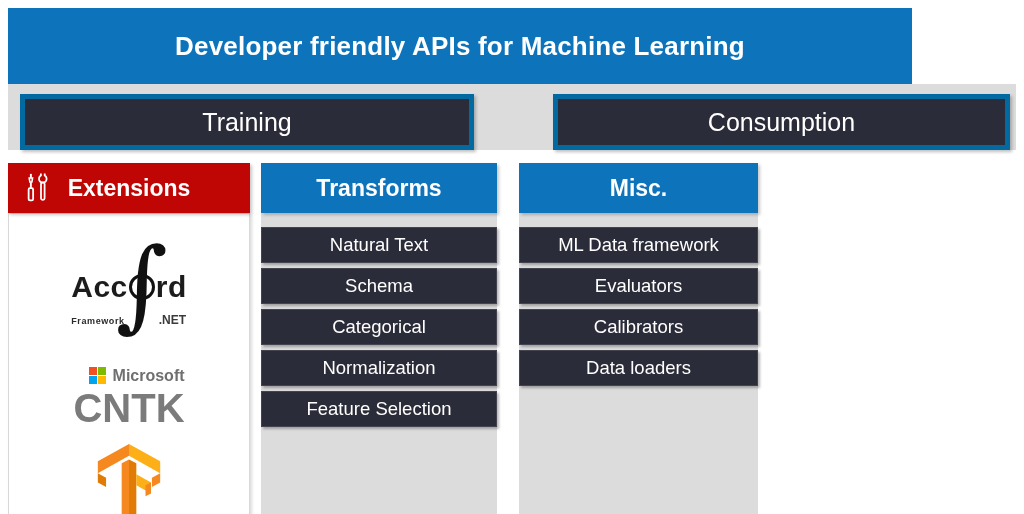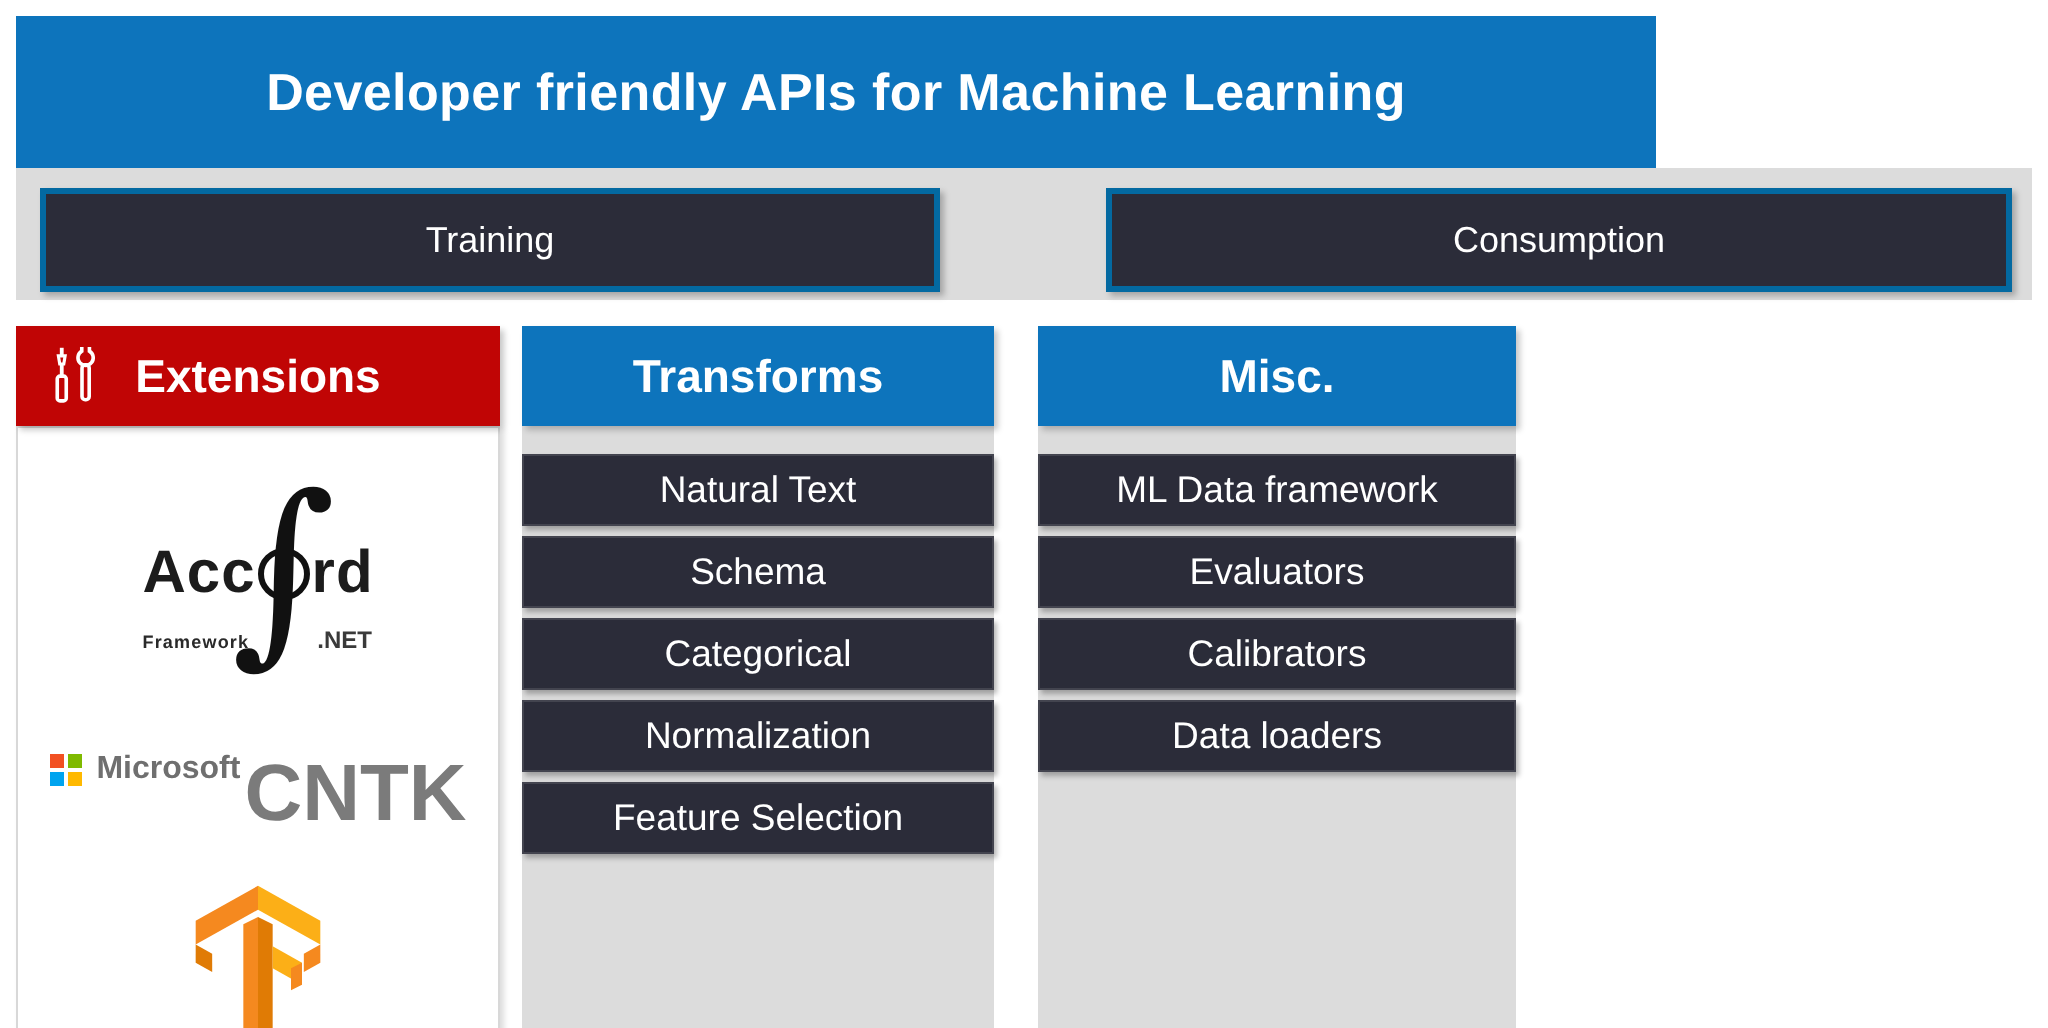--- a/index.html
+++ b/index.html
@@ -1,29 +1,29 @@
 <!DOCTYPE html>
 <html style="--banner-blue: #0d74bc; --header-red: #c00505; --tile-dark: #2b2c39; --panel-gray: #dcdcdc; --ms-red: #f25022; --ms-green: #7fba00; --ms-blue: #00a4ef; --ms-yellow: #ffb900; --tf-light: #fcaf17; --tf-mid: #f5891f; --tf-dark: #e07b05;"><head>
 <meta charset="utf-8">
 <style>
   html,body{margin:0;padding:0;background:#fff;}
   #page{position:relative;width:1024px;height:514px;background:#fff;overflow:hidden;
         font-family:"Liberation Sans",sans-serif;}
 
   
-  .banner{position:absolute;left:8px;top:8px;width:820px;height:76px;
+  .banner{position:absolute;left:8px;top:8px;width:904px;height:76px;
           background:var(--banner-blue);display:flex;align-items:center;justify-content:center;}
   .banner-title{color:#fff;font-size:26px;font-weight:bold;letter-spacing:.2px;}
 
   
   .phase-strip{position:absolute;left:8px;top:84px;width:1008px;height:66px;background:var(--panel-gray);}
   .phase-btn{position:absolute;top:10px;height:46px;background:var(--tile-dark);
-             border:3px solid #0369a1;box-shadow:2px 2px 3px rgba(0,0,0,.25);
+             border:5px solid #0369a1;box-shadow:2px 2px 3px rgba(0,0,0,.25);
              display:flex;align-items:center;justify-content:center;
-             color:#fff;font-size:18px;font-weight:300;}
+             color:#fff;font-size:25px;font-weight:300;}
   .phase-btn.training{left:12px;width:444px;}
   .phase-btn.consumption{left:545px;width:447px;}
 
   
   .columns{position:absolute;left:8px;top:163px;width:1010px;height:388px;display:flex;}
   .col{position:relative;display:flex;flex-direction:column;}
   .col.extensions{width:242px;margin-right:11px;}
   .col.transforms{width:236px;margin-right:22px;}
   .col.learners{width:238px;margin-right:20px;}
   .col.misc{width:239px;}
@@ -61,21 +61,21 @@
   .int-glyph{position:absolute;left:50%;top:50%;transform:translate(-50%,-52%);
              font-family:"DejaVu Serif","DejaVu Sans",serif;font-size:100px;line-height:1;
              color:#111;z-index:1;}
   .int-ring{position:absolute;left:50%;top:50%;transform:translate(-50%,-50%);
             width:20px;height:20px;border:3.5px solid #111;border-radius:50%;}
   .accord-row2{display:flex;align-items:baseline;gap:34px;margin-top:4px;}
   .accord-sub-left{font-size:9px;font-weight:bold;color:#2a2a2a;letter-spacing:.6px;}
   .accord-sub-right{font-size:12px;font-weight:800;color:#3a3a3a;}
 
   
-  .cntk{display:flex;align-items:flex-start;gap:2px;}
+  .cntk{display:flex;flex-direction:column;align-items:flex-end;gap:2px;}
   .ms-row{display:flex;align-items:center;gap:7px;}
   .ms-logo{display:grid;grid-template-columns:repeat(2,7.5px);grid-auto-rows:7.5px;gap:1.5px;}
   .ms-sq.r{background:var(--ms-red);} .ms-sq.g{background:var(--ms-green);}
   .ms-sq.b{background:var(--ms-blue);} .ms-sq.y{background:var(--ms-yellow);}
   .ms-name{font-size:16px;font-weight:600;color:#6f6f6f;}
   .cntk-word{font-size:40px;font-weight:600;color:#7b7b7b;line-height:1;margin-top:1px;}
 
   
   .tf-wrap{margin-bottom:4px;}
 </style>

